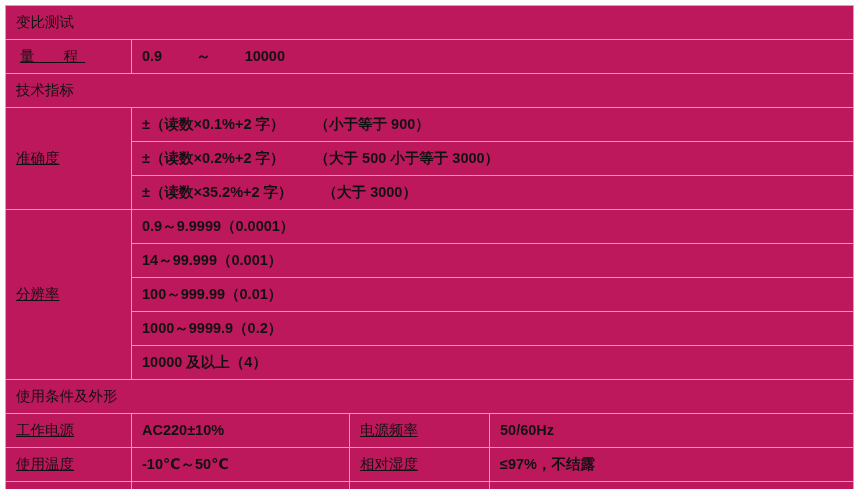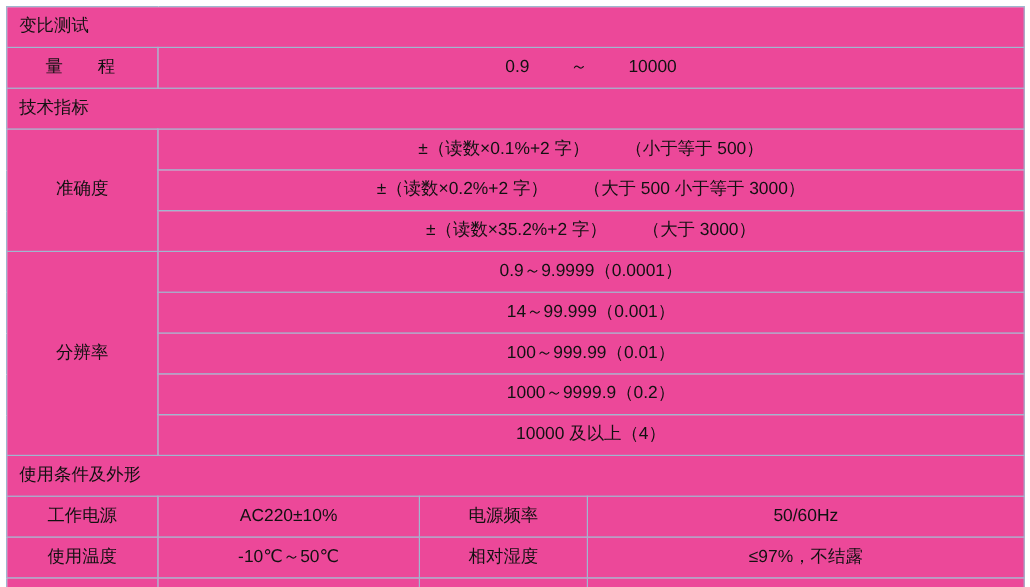--- a/index.html
+++ b/index.html
@@ -26,42 +26,43 @@
     margin: 5px;
   }
   table.spec td {
     border: 1px solid #9fb7cf;
     padding: 0 10px;
     height: 33px;
     vertical-align: middle;
     font-size: 14.5px;
     line-height: 1.25;
     color: #111111;
-    background: #ec4899;
+    background: #be185d;
   }
   
   td.section {
     background: #bcd5e8;
     color: #12303f;
     font-size: 15px;
     padding-left: 12px;
   }
   
   td.label {
     background: #efeadb;
-    text-align: center;
     color: #111111;
     font-size: 15px;
+    text-decoration: underline;
   }
   td.label.spread {
     letter-spacing: 0.5em;
     padding-left: 14px;
   }
   td.value {
-    text-align: center;
+    text-align: left;
+    font-weight: bold;
   }
   td.value .gap {
     display: inline-block;
     width: 34px;
   }
   td.value .gap2 {
     display: inline-block;
     width: 30px;
   }
   .nowrap { white-space: nowrap; }
@@ -94,21 +95,21 @@
       </tr>
 
       <tr>
         <td class="section" colspan="4">技术指标</td>
       </tr>
 
       <tr>
         <td class="label" rowspan="3">准确度</td>
         <td class="value" colspan="3">
           <span class="nowrap">
-            <span>±（读数×0.1%+2 字）</span><span class="gap2"></span><span>（小于等于 500）</span>
+            <span>±（读数×0.1%+2 字）</span><span class="gap2"></span><span>（小于等于 900）</span>
           </span>
         </td>
       </tr>
       <tr>
         <td class="value" colspan="3">
           <span class="nowrap">
             <span>±（读数×0.2%+2 字）</span><span class="gap2"></span><span>（大于 500 小于等于 3000）</span>
           </span>
         </td>
       </tr>

